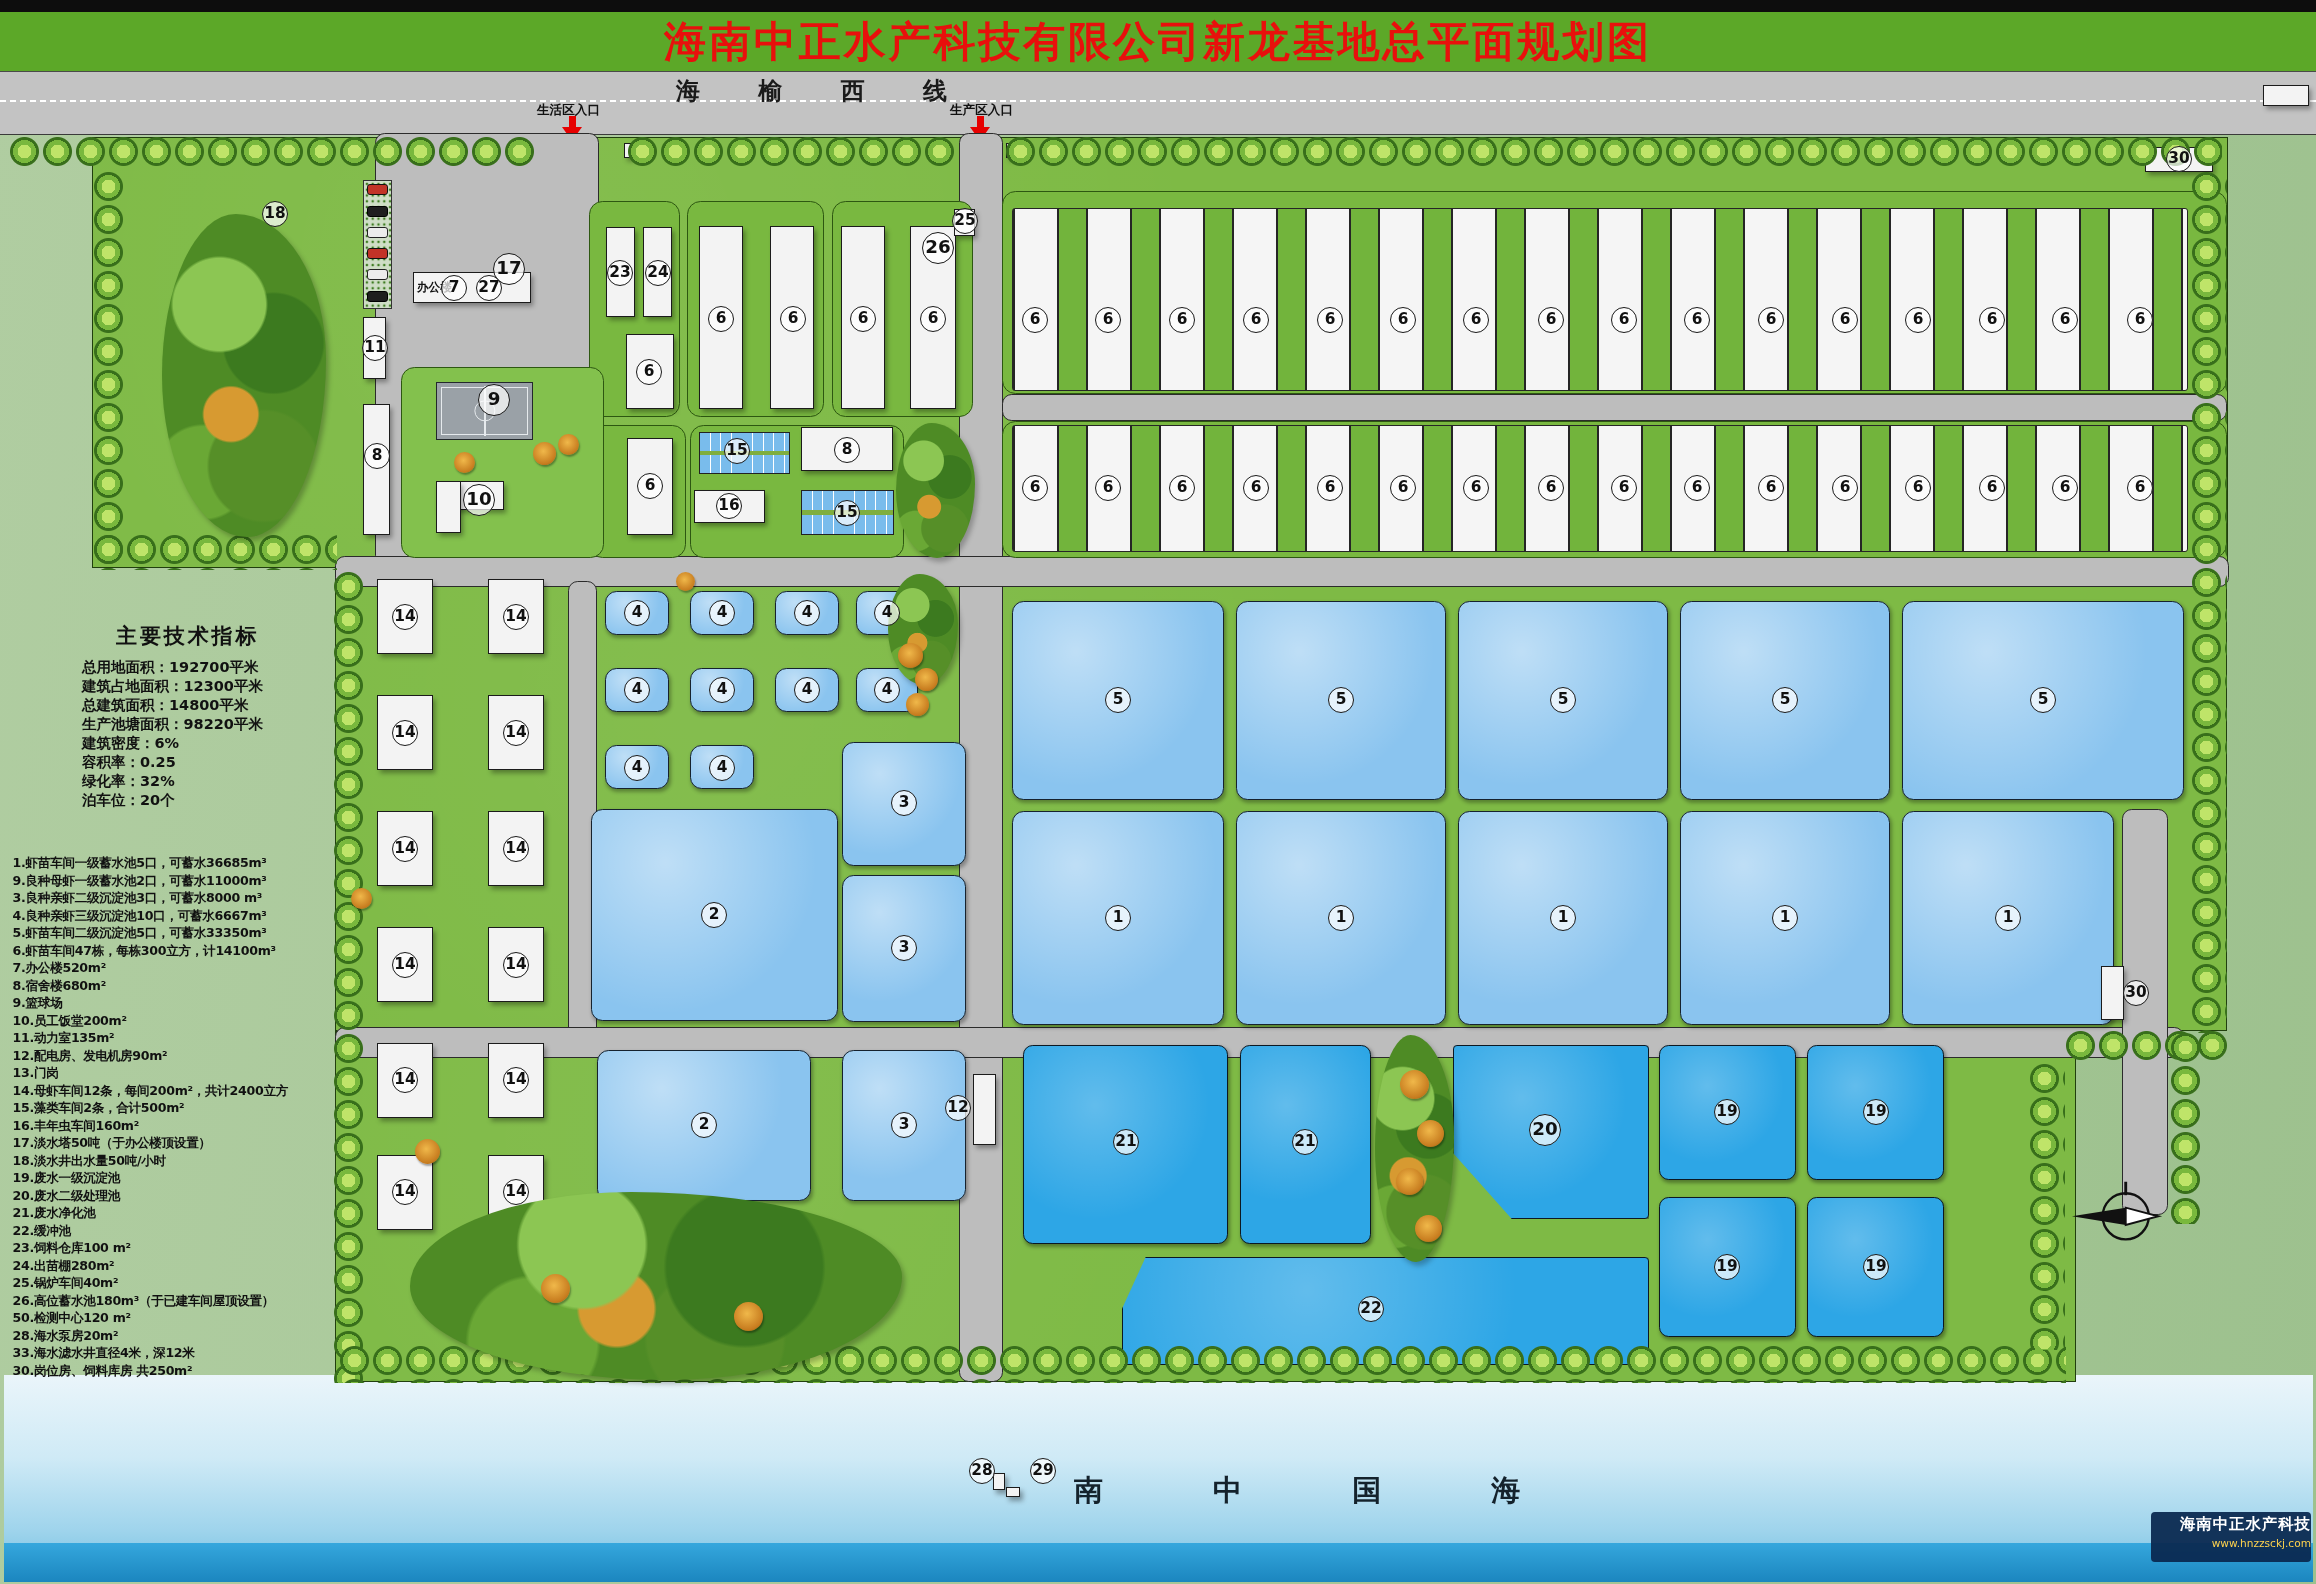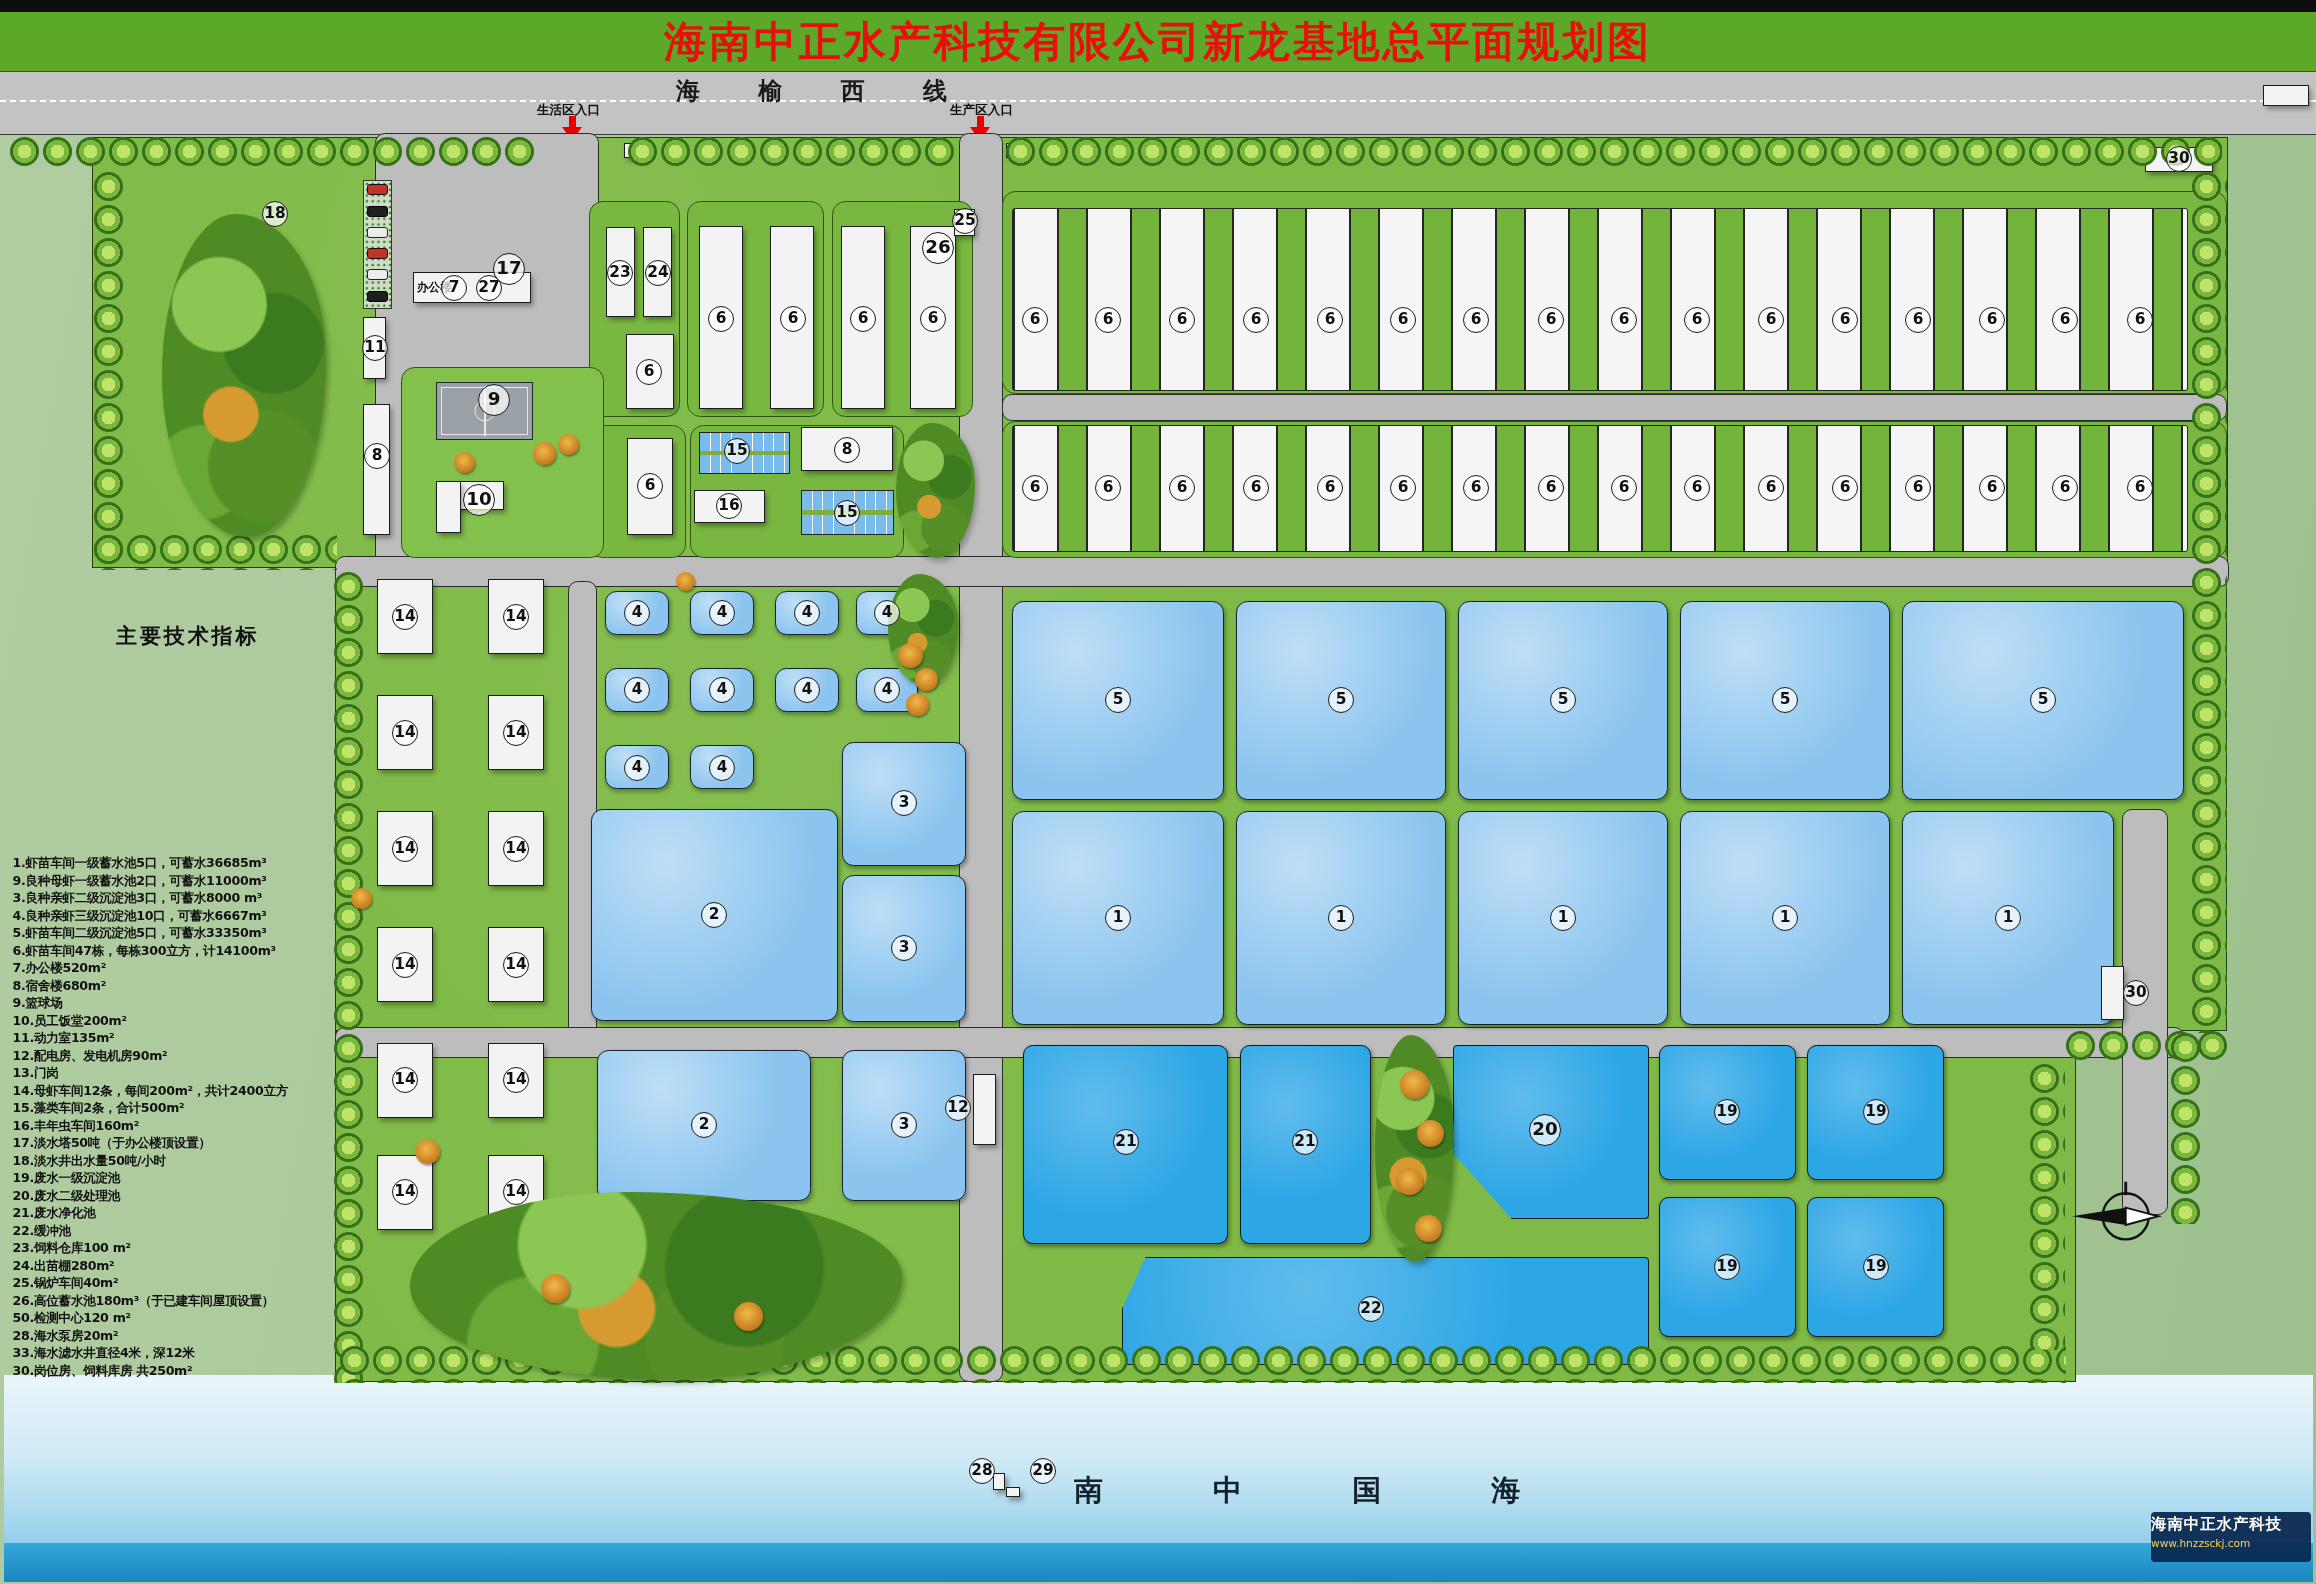--- a/index.html
+++ b/index.html
@@ -80,21 +80,21 @@
   .legend-lines .line{line-height:17.5px;white-space:nowrap;}
 
   .office-cap{font-size:11.6px;font-weight:700;color:#111;white-space:nowrap;}
 
   
   .sea{left:3.9px;top:1375px;width:2309px;height:207px;
        background:linear-gradient(180deg,#eaf5fa 0,#cfeaf6 40%,#9fd4ec 75%,#6fbde0 100%);}
   .seabar{left:3.9px;top:1543px;width:2309px;height:39px;background:linear-gradient(180deg,#35a7dd,#1b86bf);}
   .seaname{color:#14222c;font-size:29px;font-weight:700;letter-spacing:50px;white-space:nowrap;}
   .logo{left:2151px;top:1512px;width:160px;height:50px;background:rgba(10,40,80,.94);
-        border-radius:3.9px;text-align:left;color:#fff;}
+        border-radius:3.9px;text-align:right;color:#fff;}
   .logo .l1{font-size:15.4px;font-weight:800;line-height:25px;letter-spacing:1px;}
   .logo .l2{font-size:10.6px;color:#ffd34d;line-height:13.5px;}
 </style>
 </head>
 <body>
 
 <div id="stage">
 
   <div class="s hdr-black"></div>
   <div class="s hdr-green"></div>
@@ -244,20 +244,30 @@
       <div class="s otree" style="left: 1415px; top: 1215px; width: 27px; height: 27px;"></div>
       <div class="s otree" style="left: 541px; top: 1274px; width: 29px; height: 29px;"></div>
       <div class="s otree" style="left: 734px; top: 1302px; width: 29px; height: 29px;"></div>
       <div class="s otree" style="left: 415px; top: 1139px; width: 25px; height: 25px;"></div>
       <div class="s otree" style="left: 351px; top: 888px; width: 21px; height: 21px;"></div>
     </div>
 
   <div class="s office-cap" style="left:417px;top:280px;">办公楼</div>
 
   <div class="s tech-title">主要技术指标</div>
+  <div class="s tech-lines">
+      <div class="line">总用地面积：192700平米</div>
+      <div class="line">建筑占地面积：12300平米</div>
+      <div class="line">总建筑面积：14800平米</div>
+      <div class="line">生产池塘面积：98220平米</div>
+      <div class="line">建筑密度：6%</div>
+      <div class="line">容积率：0.25</div>
+      <div class="line">绿化率：32%</div>
+      <div class="line">泊车位：20个</div>
+    </div>
   <div class="s legend-lines">
       <div class="line">1.虾苗车间一级蓄水池5口，可蓄水36685m³</div>
       <div class="line">9.良种母虾一级蓄水池2口，可蓄水11000m³</div>
       <div class="line">3.良种亲虾二级沉淀池3口，可蓄水8000 m³</div>
       <div class="line">4.良种亲虾三级沉淀池10口，可蓄水6667m³</div>
       <div class="line">5.虾苗车间二级沉淀池5口，可蓄水33350m³</div>
       <div class="line">6.虾苗车间47栋，每栋300立方，计14100m³</div>
       <div class="line">7.办公楼520m²</div>
       <div class="line">8.宿舍楼680m²</div>
       <div class="line">9.篮球场</div>

